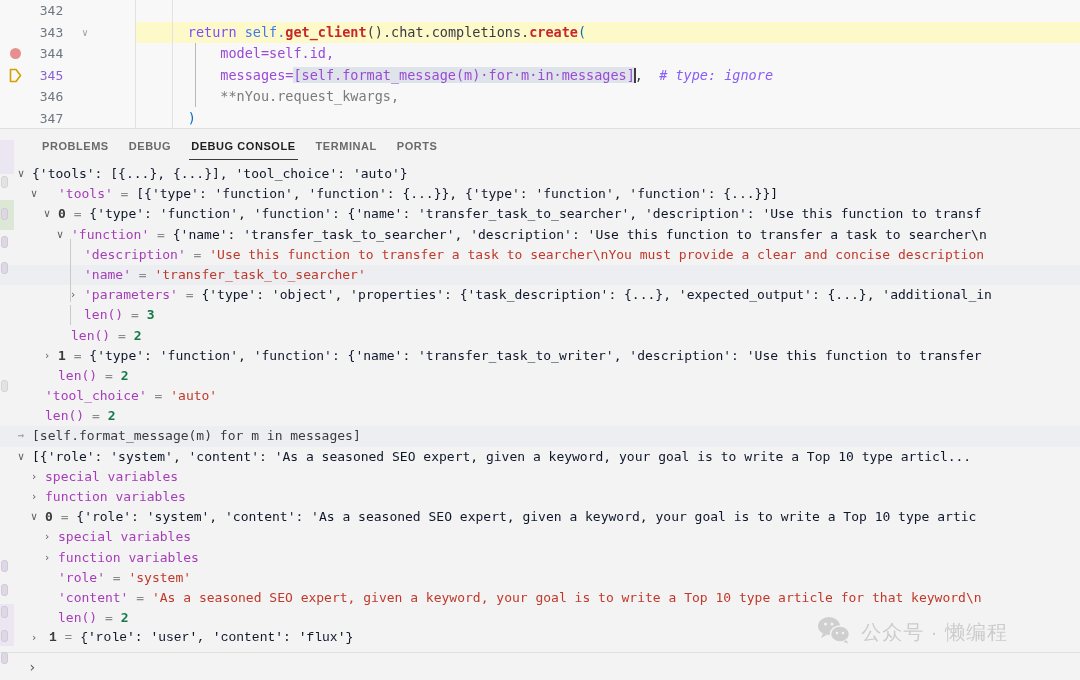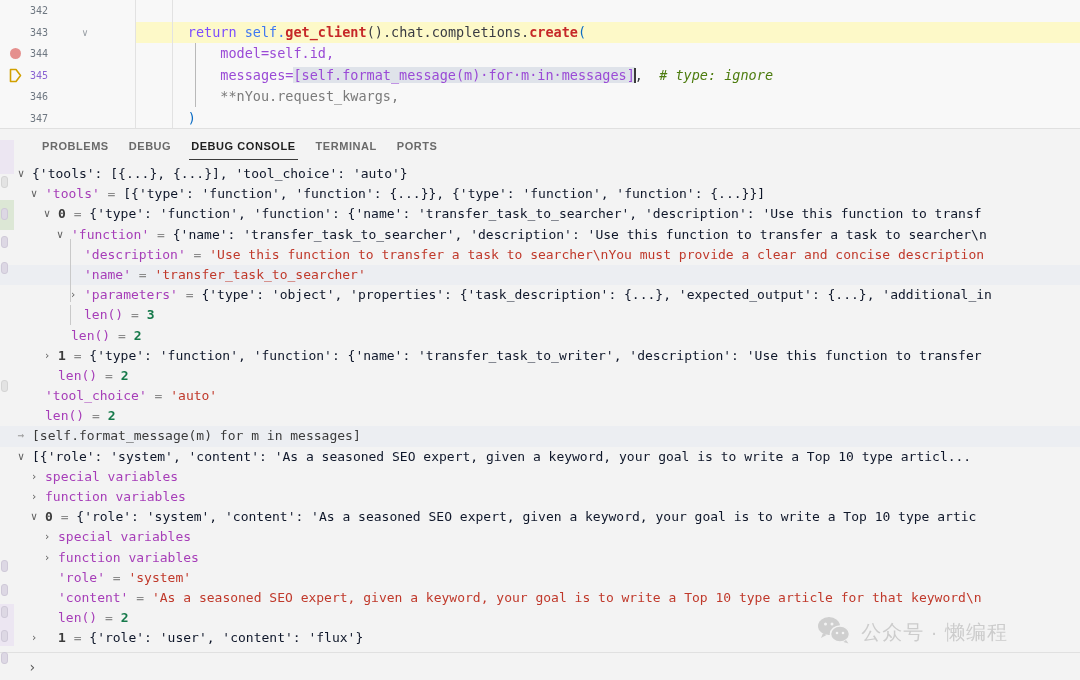--- a/index.html
+++ b/index.html
@@ -47,23 +47,23 @@
     background: #fdf9c8;
     z-index: 0;
   }
   .gutter-marker {
     width: 30px; min-width: 30px;
     display: flex; align-items: center; justify-content: center;
     position: relative; z-index: 2;
   }
   .lineno {
     width: 45px; min-width: 45px;
-    text-align: left;
+    text-align: center;
     color: #6e7781;
-    font-size: 10px;
+    font-size: 13px;
     position: relative; z-index: 2;
     padding-right: 2px;
   }
   .lineno.active { color: #8a63d2; }
   .fold {
     width: 20px; min-width: 20px;
     color: #9aa0a6;
     font-size: 10px;
     text-align: center;
     position: relative; z-index: 2;
@@ -103,21 +103,21 @@
     border-radius: 50%;
     background: #e5908e;
   }
   .kw2  { color: #7c4dff; }
   .self { color: #4078f2; }
   .fn   { color: #c62828; font-weight: bold; }
   .prop { color: #383a42; }
   .punc { color: #383a42; }
   .paren{ color: #0b6cc4; }
   .var  { color: #9a4ad6; }
-  .cmt  { color: #4d7c0f; font-style: italic; }
+  .cmt  { color: #8b5cf6; font-style: italic; }
   .op   { color: #7a7a7a; }
   .sel  { background: #dfe3ea; }
   .caret {
     display: inline-block;
     width: 2px; height: 15px;
     background: #3b3b3b;
     vertical-align: -3px;
     margin: 0 -1px;
   }
 
@@ -346,21 +346,21 @@
       <div class="ptab">PROBLEMS</div>
       <div class="ptab">DEBUG</div>
       <div class="ptab active">DEBUG CONSOLE</div>
       <div class="ptab">TERMINAL</div>
       <div class="ptab">PORTS</div>
     </div>
 
     <div class="console">
       <div id="console-rows">
           <div class="crow"><span class="twisty" style="margin-left: 14px;">∨</span><span class="ctext" style="margin-left: 4px;"><span class="c-gray">{'tools': [{...}, {...}], 'tool_choice': 'auto'}</span></span></div>
-          <div class="crow"><span class="twisty" style="margin-left: 27px;">∨</span><span class="ctext" style="margin-left: 4px;"><span class="c-purp">'tools'</span><span class="c-eq"> = </span><span class="c-gray">[{'type': 'function', 'function': {...}}, {'type': 'function', 'function': {...}}]</span></span></div>
+          <div class="crow"><span class="twisty" style="margin-left: 27px;">∨</span><span class="ctext" style="margin-left: 17px;"><span class="c-purp">'tools'</span><span class="c-eq"> = </span><span class="c-gray">[{'type': 'function', 'function': {...}}, {'type': 'function', 'function': {...}}]</span></span></div>
           <div class="crow"><span class="twisty" style="margin-left: 40px;">∨</span><span class="ctext" style="margin-left: 4px;"><span class="c-idx">0</span><span class="c-eq"> = </span><span class="c-gray">{'type': 'function', 'function': {'name': 'transfer_task_to_searcher', 'description': 'Use this function to transf</span></span></div>
           <div class="crow"><span class="twisty" style="margin-left: 53px;">∨</span><span class="ctext" style="margin-left: 4px;"><span class="c-purp">'function'</span><span class="c-eq"> = </span><span class="c-gray">{'name': 'transfer_task_to_searcher', 'description': 'Use this function to transfer a task to searcher\n</span></span></div>
           <div class="crow"><span class="twisty" style="margin-left: 66px;"></span><span class="ctext" style="margin-left: 4px;"><span class="c-purp">'description'</span><span class="c-eq"> = </span><span class="c-str">'Use this function to transfer a task to searcher\nYou must provide a clear and concise description</span></span></div>
           <div class="crow hl"><span class="twisty" style="margin-left: 66px;"></span><span class="ctext" style="margin-left: 4px;"><span class="c-purp">'name'</span><span class="c-eq"> = </span><span class="c-str">'transfer_task_to_searcher'</span></span></div>
           <div class="crow"><span class="twisty" style="margin-left: 66px;">›</span><span class="ctext" style="margin-left: 4px;"><span class="c-purp">'parameters'</span><span class="c-eq"> = </span><span class="c-gray">{'type': 'object', 'properties': {'task_description': {...}, 'expected_output': {...}, 'additional_in</span></span></div>
           <div class="crow"><span class="twisty" style="margin-left: 66px;"></span><span class="ctext" style="margin-left: 4px;"><span class="c-purp">len() </span><span class="c-eq">=</span> <span class="c-num">3</span></span></div>
           <div class="crow"><span class="twisty" style="margin-left: 53px;"></span><span class="ctext" style="margin-left: 4px;"><span class="c-purp">len() </span><span class="c-eq">=</span> <span class="c-num">2</span></span></div>
           <div class="crow"><span class="twisty" style="margin-left: 40px;">›</span><span class="ctext" style="margin-left: 4px;"><span class="c-idx">1</span><span class="c-eq"> = </span><span class="c-gray">{'type': 'function', 'function': {'name': 'transfer_task_to_writer', 'description': 'Use this function to transfer</span></span></div>
           <div class="crow"><span class="twisty" style="margin-left: 40px;"></span><span class="ctext" style="margin-left: 4px;"><span class="c-purp">len() </span><span class="c-eq">=</span> <span class="c-num">2</span></span></div>
           <div class="crow"><span class="twisty" style="margin-left: 27px;"></span><span class="ctext" style="margin-left: 4px;"><span class="c-purp">'tool_choice'</span><span class="c-eq"> = </span><span class="c-str">'auto'</span></span></div>
@@ -368,21 +368,21 @@
           <div class="crow hl"><span class="twisty c-arrow" style="margin-left: 14px;">→</span><span class="ctext" style="margin-left: 4px;"><span class="c-dark">[self.format_message(m) for m in messages]</span></span></div>
           <div class="crow"><span class="twisty" style="margin-left: 14px;">∨</span><span class="ctext" style="margin-left: 4px;"><span class="c-gray">[{'role': 'system', 'content': 'As a seasoned SEO expert, given a keyword, your goal is to write a Top 10 type articl...</span></span></div>
           <div class="crow"><span class="twisty" style="margin-left: 27px;">›</span><span class="ctext" style="margin-left: 4px;"><span class="c-purp">special variables</span></span></div>
           <div class="crow"><span class="twisty" style="margin-left: 27px;">›</span><span class="ctext" style="margin-left: 4px;"><span class="c-purp">function variables</span></span></div>
           <div class="crow"><span class="twisty" style="margin-left: 27px;">∨</span><span class="ctext" style="margin-left: 4px;"><span class="c-idx">0</span><span class="c-eq"> = </span><span class="c-gray">{'role': 'system', 'content': 'As a seasoned SEO expert, given a keyword, your goal is to write a Top 10 type artic</span></span></div>
           <div class="crow"><span class="twisty" style="margin-left: 40px;">›</span><span class="ctext" style="margin-left: 4px;"><span class="c-purp">special variables</span></span></div>
           <div class="crow"><span class="twisty" style="margin-left: 40px;">›</span><span class="ctext" style="margin-left: 4px;"><span class="c-purp">function variables</span></span></div>
           <div class="crow"><span class="twisty" style="margin-left: 40px;"></span><span class="ctext" style="margin-left: 4px;"><span class="c-purp">'role'</span><span class="c-eq"> = </span><span class="c-str">'system'</span></span></div>
           <div class="crow"><span class="twisty" style="margin-left: 40px;"></span><span class="ctext" style="margin-left: 4px;"><span class="c-purp">'content'</span><span class="c-eq"> = </span><span class="c-str">'As a seasoned SEO expert, given a keyword, your goal is to write a Top 10 type article for that keyword\n</span></span></div>
           <div class="crow"><span class="twisty" style="margin-left: 40px;"></span><span class="ctext" style="margin-left: 4px;"><span class="c-purp">len() </span><span class="c-eq">=</span> <span class="c-num">2</span></span></div>
-          <div class="crow"><span class="twisty" style="margin-left: 27px;">›</span><span class="ctext" style="margin-left: 17px;"><span class="c-idx">1</span><span class="c-eq"> = </span><span class="c-gray">{'role': 'user', 'content': 'flux'}</span></span></div>
+          <div class="crow"><span class="twisty" style="margin-left: 27px;">›</span><span class="ctext" style="margin-left: 8px; font-family: Liberation Mono, monospace;"><span class="c-idx">1</span><span class="c-eq"> = </span><span class="c-gray">{'role': 'user', 'content': 'flux'}</span></span></div>
           <div class="crow"><span class="twisty" style="margin-left: 27px;"></span><span class="ctext" style="margin-left: 4px;"><span class="c-purp">len() </span><span class="c-eq">=</span> <span class="c-num">2</span></span></div>
         </div>
     <div class="cguide" style="left: 70px; top: 75px; height: 63px;"></div>
         <div class="cguide" style="left: 70px; top: 141px; height: 20px;"></div>
       </div>
 
     <div class="prompt-row">
       <span class="prompt-chevron">›</span>
     </div>
   </div>

